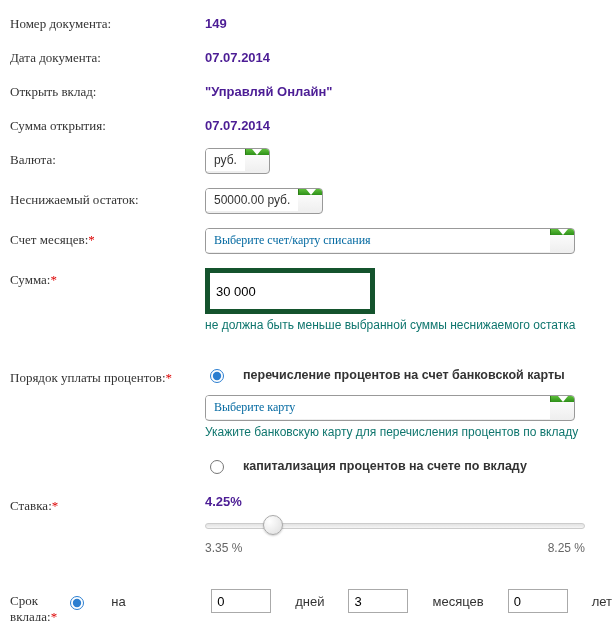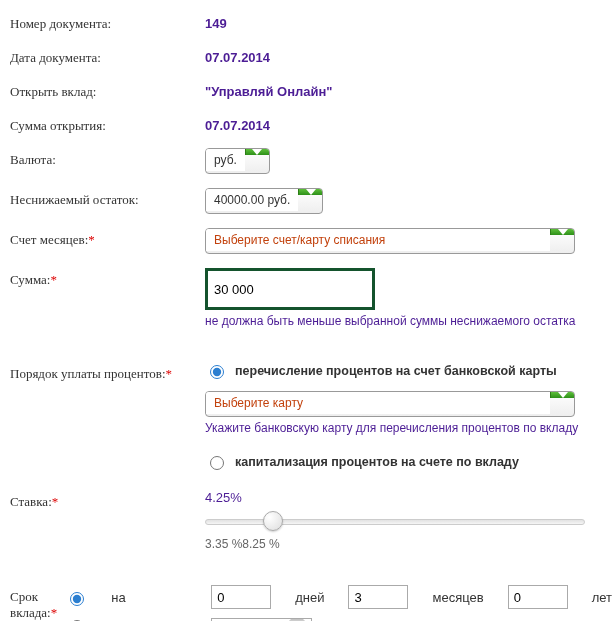--- a/index.html
+++ b/index.html
@@ -46,46 +46,46 @@
   }
   .green-select .sel-text {
     padding: 4px 8px;
     font-size: 12px;
     background: #fff;
     display: flex;
     align-items: center;
     min-width: 0;
   }
   .green-select.wide { width: 370px; }
-  .green-select.wide .sel-text { flex: 1; color: #c2410c; }
+  .green-select.wide .sel-text { flex: 1; color: #0369a1; font-family: Liberation Serif, serif; }
   .green-select .sel-btn {
     width: 24px;
     background: linear-gradient(#5dbf3a, #2d8f18);
     border-left: 1px solid #2d7d16;
     display: flex;
     align-items: center;
     justify-content: center;
   }
   .green-select .sel-btn svg { display: block; }
   .text-input {
     height: 26px;
-    border: 3px solid #14532d;
+    border: 5px solid #14532d;
     padding: 18px 6px;
     font-size: 13px;
     font-family: inherit;
   }
   .hint {
-    color: #4c1d95;
+    color: #0f766e;
     font-size: 12px;
     margin-top: 4px;
   }
   .radio-row {
     display: flex;
     align-items: center;
-    gap: 8px;
+    gap: 16px;
     margin-bottom: 6px;
   }
   .radio-row label { font-weight: bold; font-size: 12.5px; }
   input[type=radio] {
     width: 14px; height: 14px;
     accent-color: #2b7ed0;
   }
   .slider-wrap {
     margin-top: 6px;
     position: relative;
@@ -105,20 +105,21 @@
     top: 0;
     width: 20px; height: 20px;
     border-radius: 50%;
     background: radial-gradient(circle at 30% 30%, #fff, #ddd);
     border: 1px solid #aaa;
     box-shadow: 0 1px 2px rgba(0,0,0,0.2);
     margin-left: -10px;
   }
   .slider-bounds {
     display: flex;
+    justify-content: space-between;
     width: 380px;
     color: #666;
     font-size: 12px;
     margin-top: 6px;
   }
   .small-input {
     width: 60px;
     height: 24px;
     border: 1px solid #aaa;
     padding: 2px 5px;
@@ -182,21 +183,21 @@
           </svg>
       </span>
     </div>
   </div>
 </div>
 
 <div class="row">
   <div class="label-col">Неснижаемый остаток:</div>
   <div class="value-col control">
     <div class="green-select">
-      <span class="sel-text">40000.00 руб.</span>
+      <span class="sel-text">50000.00 руб.</span>
       <span class="sel-btn">
         <svg width="10" height="6" viewBox="0 0 10 6">
             <path d="M0 0 L5 6 L10 0 Z" fill="#fff"></path>
           </svg>
       </span>
     </div>
   </div>
 </div>
 
 <div class="row">
@@ -251,21 +252,21 @@
       <label>капитализация процентов на счете по вкладу</label>
     </div>
   </div>
 </div>
 
 <div class="row">
   <div class="label-col">
     <span>Ставка:</span><span class="red-star">*</span>
   </div>
   <div class="value-col control">
-    <div class="value-bold" style="font-weight:normal">4.25%</div>
+    <div class="value-bold" style="font-weight:bold">4.25%</div>
     <div class="slider-wrap">
       <div class="slider-track"></div>
       <div class="slider-thumb" id="slider-thumb" style="left: 18%;"></div>
     </div>
     <div class="slider-bounds">
       <span>3.35 %</span>
       <span>8.25 %</span>
     </div>
   </div>
 </div>

